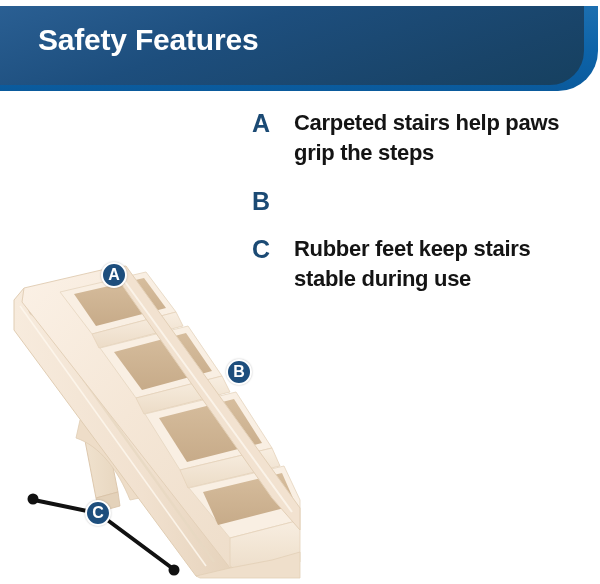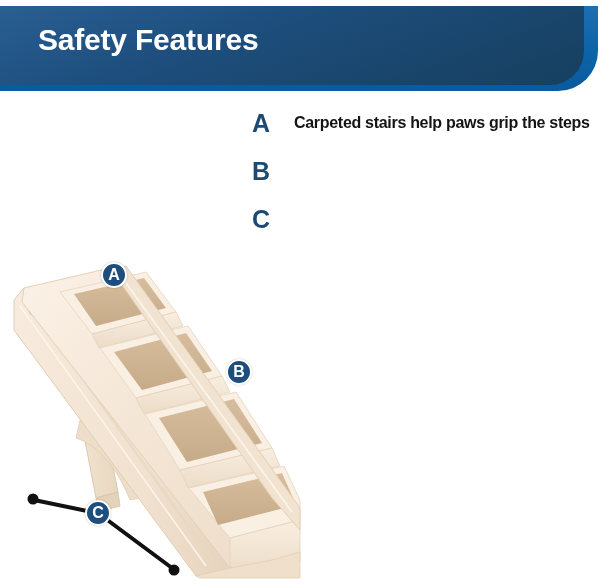--- a/index.html
+++ b/index.html
@@ -67,21 +67,21 @@
     flex: 0 0 auto;
     width: 42px;
     font-size: 25px;
     font-weight: bold;
     color: #1b4a74;
     line-height: 30px;
     text-align: left;
   }
   .feature-text {
     flex: 1 1 auto;
-    font-size: 16px;
+    font-size: 22px;
     font-weight: bold;
     color: #141414;
     line-height: 30px;
     letter-spacing: -0.3px;
   }
 
   
   #product-illustration {
     position: absolute;
     left: 0;
@@ -134,20 +134,21 @@
     <div class="feature-letter">A</div>
     <div class="feature-text">Carpeted stairs help paws grip the steps</div>
   </div>
 
   <div class="feature-item">
     <div class="feature-letter">B</div>
   </div>
 
   <div class="feature-item">
     <div class="feature-letter">C</div>
+    <div class="feature-text">Rubber feet keep stairs stable during use</div>
   </div>
 
 </div>
 
 <div id="product-illustration">
   <svg id="product-svg" width="600" height="584" viewBox="0 0 600 584" xmlns="http://www.w3.org/2000/svg">
     <defs>
       <linearGradient id="bodyGrad" x1="0" y1="0" x2="1" y2="1">
         <stop offset="0%" stop-color="#fbf1e6"></stop>
         <stop offset="45%" stop-color="#f5e7d7"></stop>

